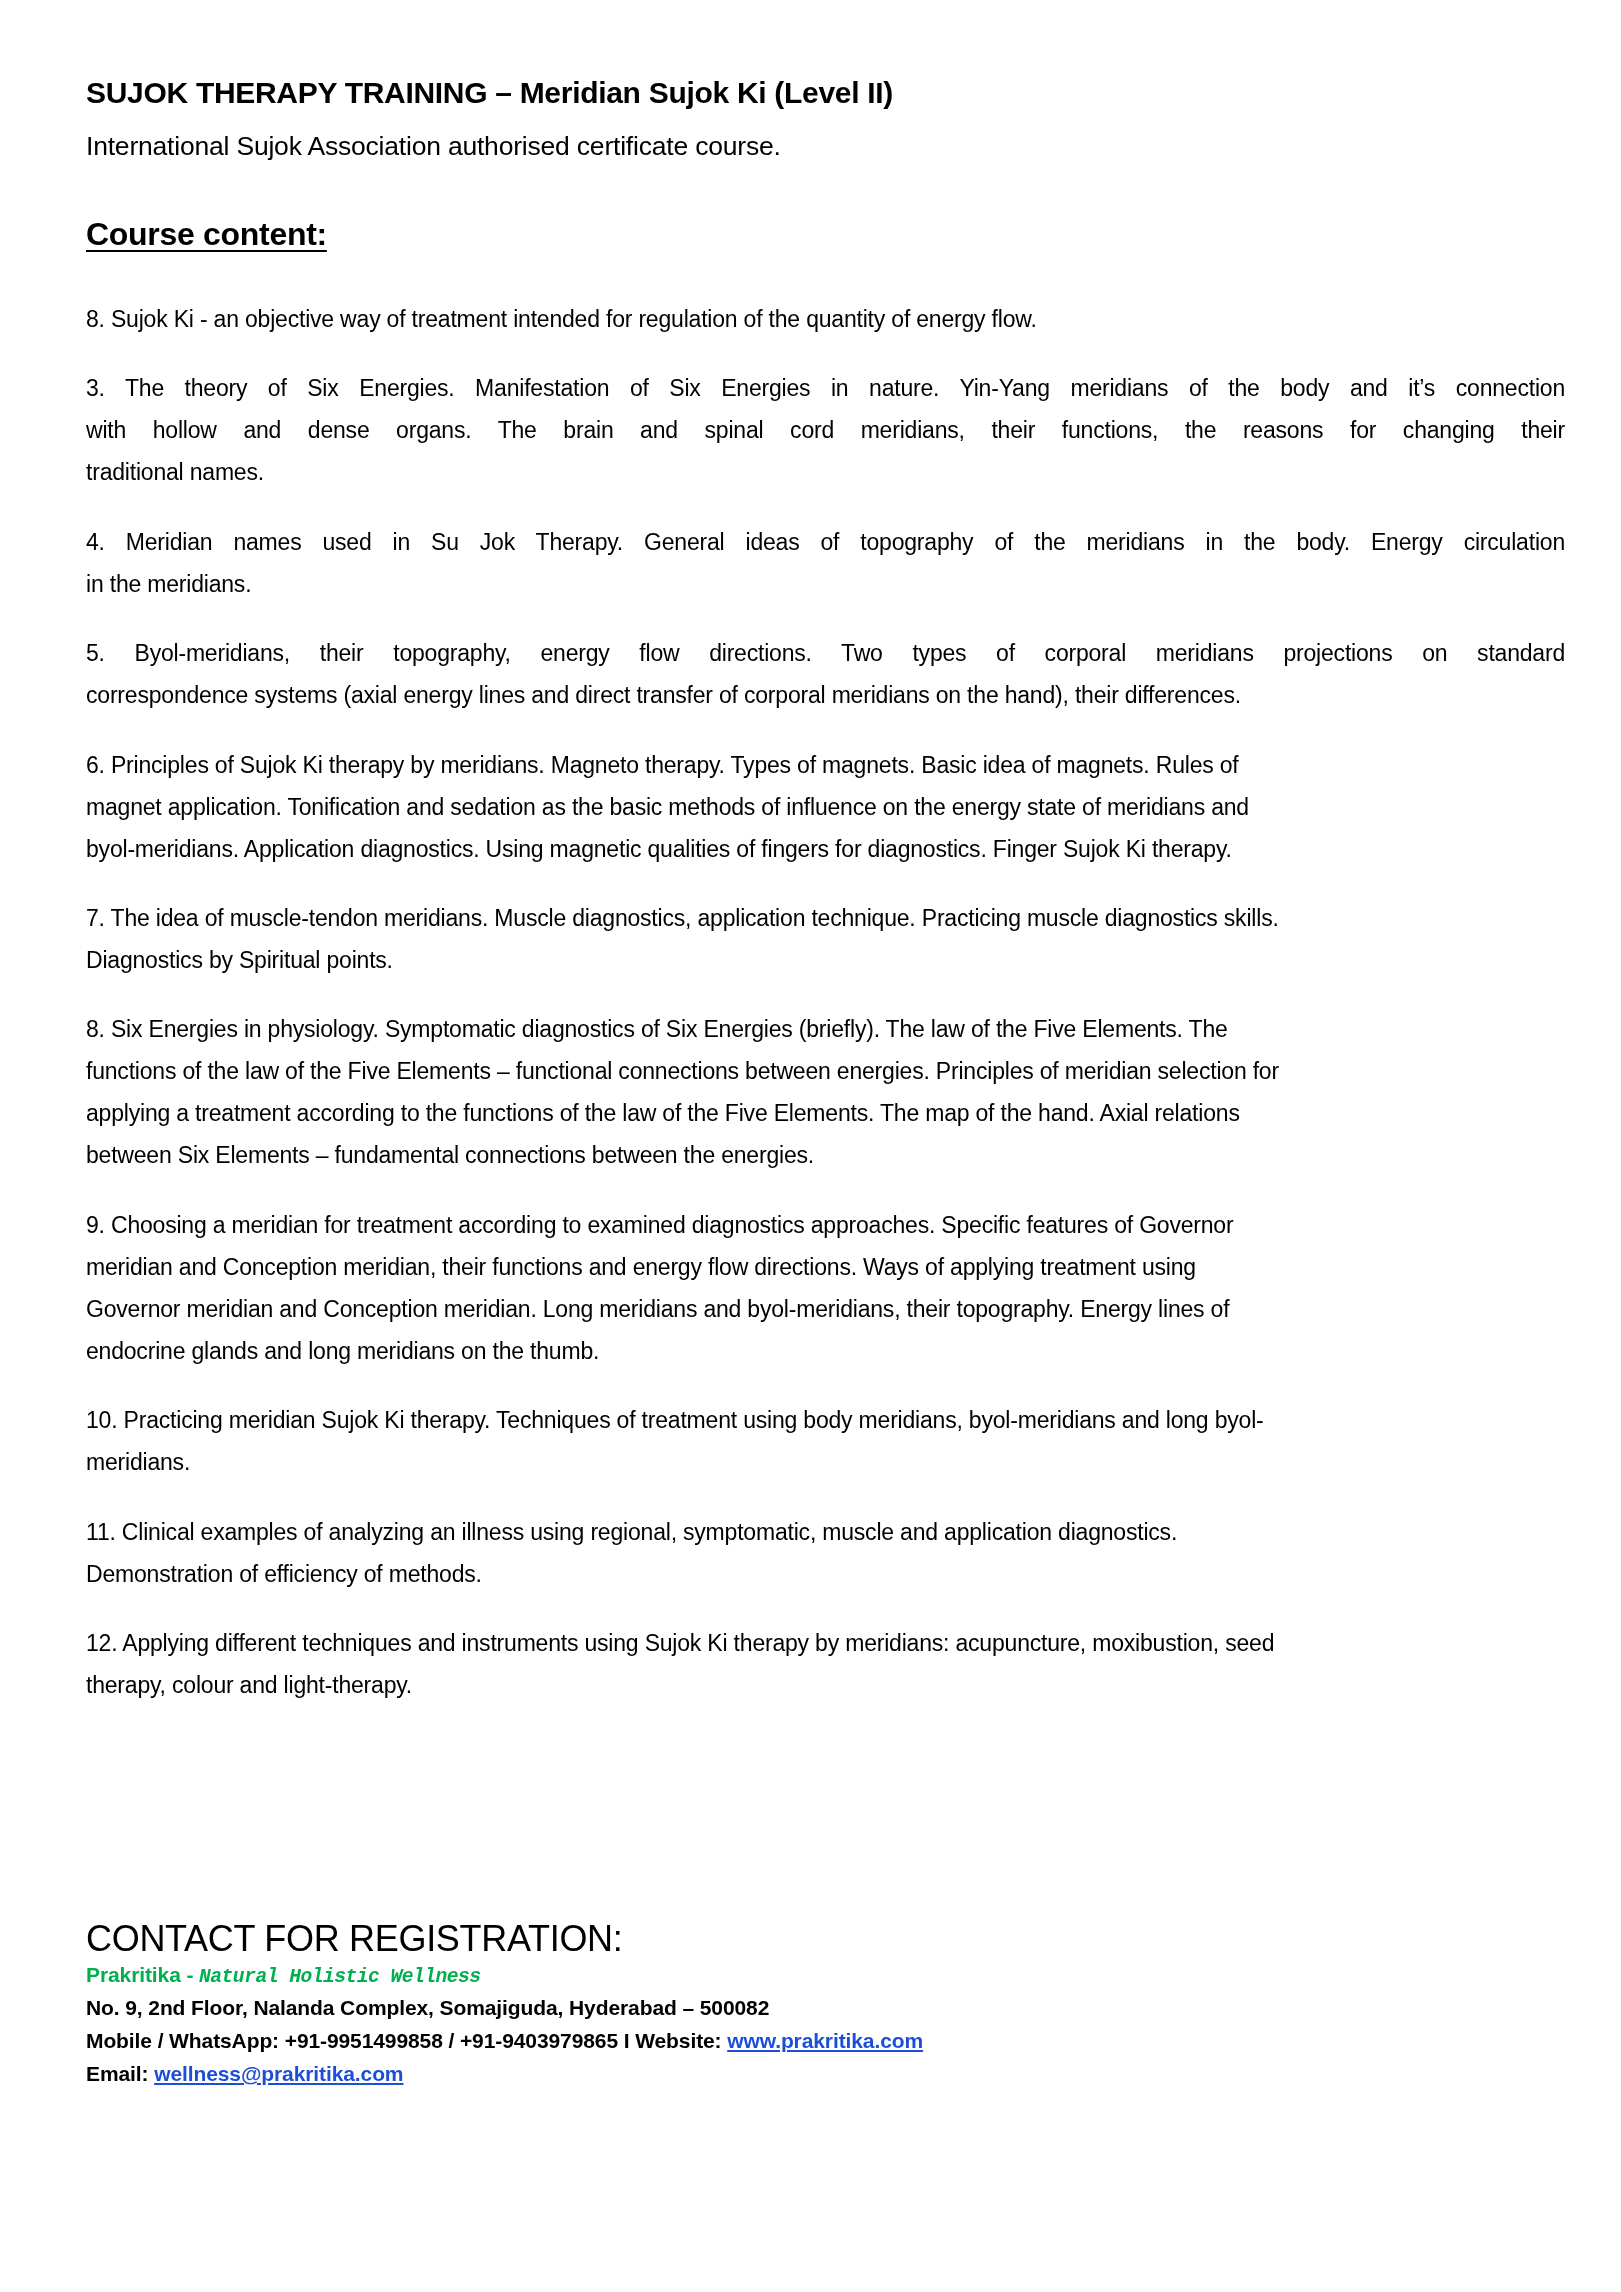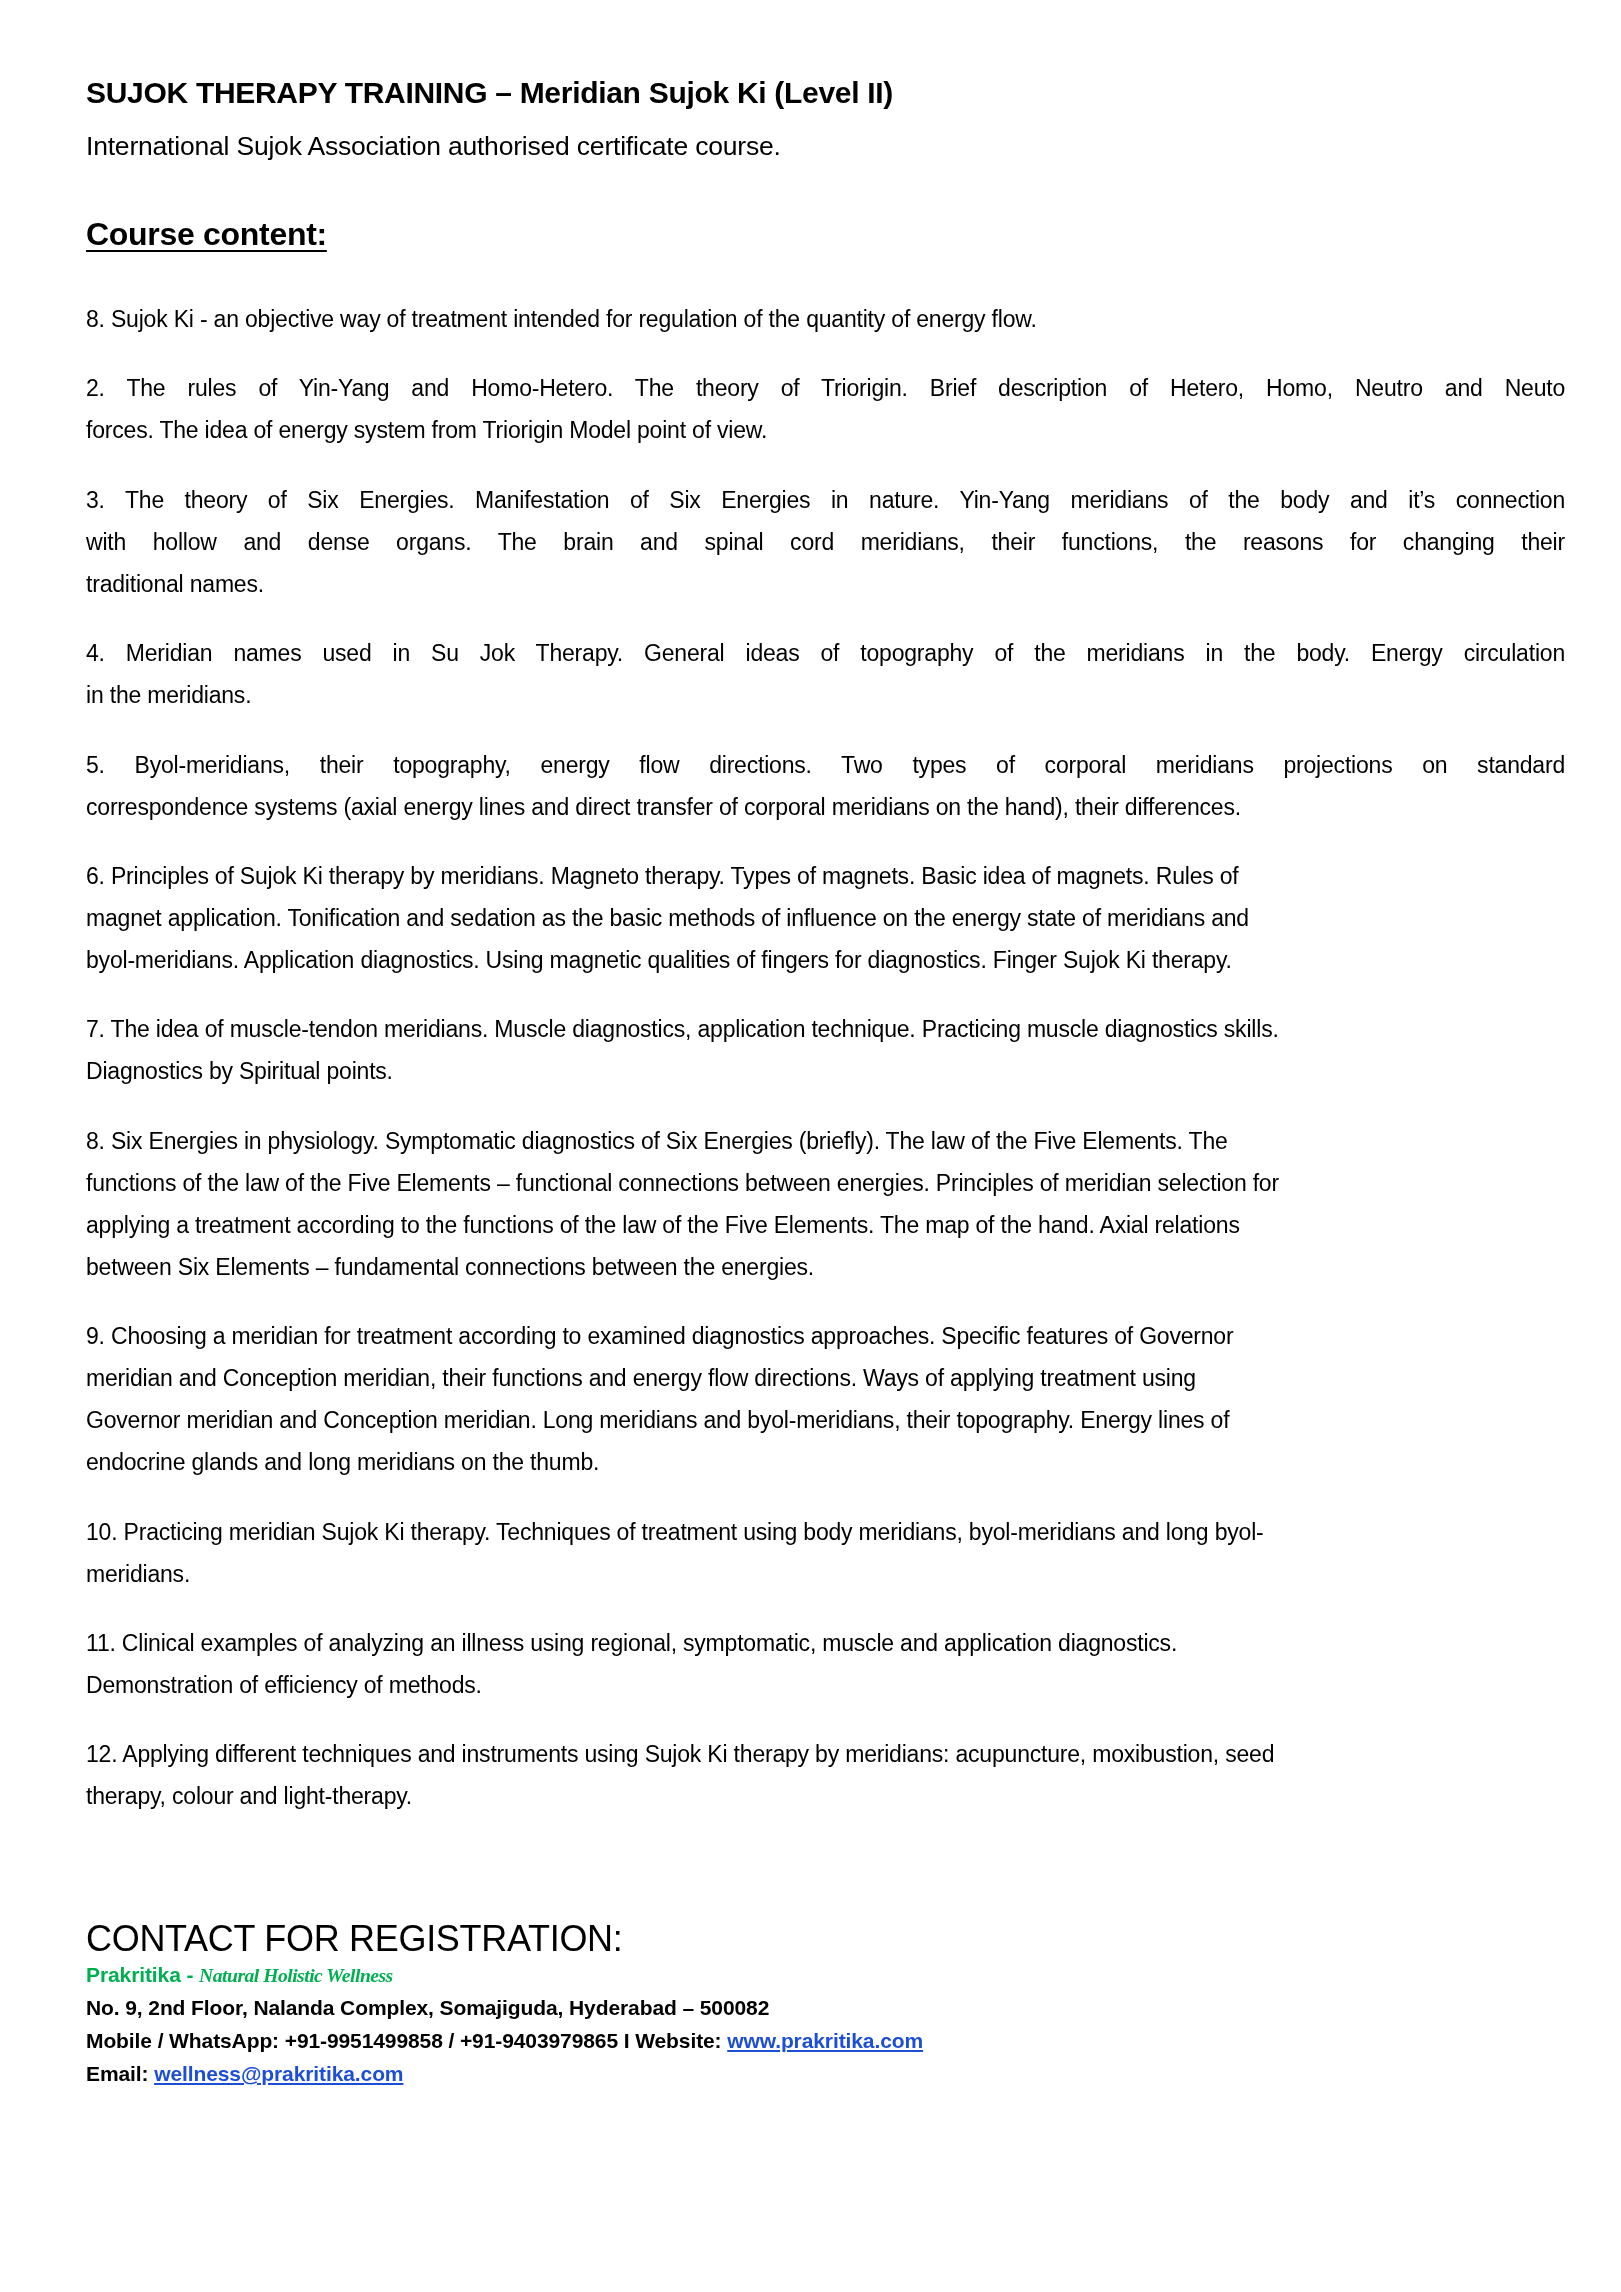--- a/index.html
+++ b/index.html
@@ -16,38 +16,34 @@
   .item { margin: 0 0 27.4px 0; }
   .line {
     display: block; height: 42px; line-height: 42px; font-size: 23px;
     white-space: nowrap; overflow: visible; letter-spacing: -0.2px;
   }
   .line.j { text-align: justify; text-align-last: justify; white-space: normal; height: 42px; overflow: hidden; }
   .contact { position: absolute; left: 86px; top: 1919px; }
   .contact-heading { font-size: 36px; font-weight: normal; height: 39px; line-height: 39px; letter-spacing: -0.3px; }
   .cline { font-size: 21px; font-weight: bold; height: 33px; line-height: 33px; white-space: nowrap; letter-spacing: -0.1px; }
   .green { color: #00B050; }
-  .script { font-family: Liberation Serif, serif; font-style: italic; font-weight: bold; font-size: 19.6px; letter-spacing: -0.5px; }
+  .script { font-family: Liberation Mono, monospace; font-style: italic; font-weight: bold; font-size: 19.6px; letter-spacing: -0.5px; }
   a.link { color: #1d4ed8; text-decoration: underline; }
 </style>
 </head>
 <body>
 
 <div class="page">
   <div class="abs subtitle">International Sujok Association authorised certificate course.</div>
   <div class="abs title">SUJOK THERAPY TRAINING – Meridian Sujok Ki (Level II)</div>
   <div class="abs course-heading">Course content:</div>
 
   <div class="items" id="items">
       <div class="item">
         <span class="line">8.  Sujok Ki - an objective way of treatment intended for regulation of the quantity of energy flow.</span>
-      </div>
-      <div class="item">
-        <span class="line j">2.  The rules of Yin-Yang and Homo-Hetero. The theory of Triorigin. Brief description of Hetero, Homo, Neutro and Neuto</span>
-        <span class="line">forces. The idea of energy system from Triorigin Model point of view.</span>
       </div>
       <div class="item">
         <span class="line j">3.  The theory of Six Energies. Manifestation of Six Energies in nature. Yin-Yang meridians of the body and it’s connection</span>
         <span class="line j">with hollow and dense organs. The brain and spinal cord meridians, their functions, the reasons for changing their</span>
         <span class="line">traditional names.</span>
       </div>
       <div class="item">
         <span class="line j">4.  Meridian names used in Su Jok Therapy. General ideas of topography of the meridians in the body. Energy circulation</span>
         <span class="line">in the meridians.</span>
       </div>

